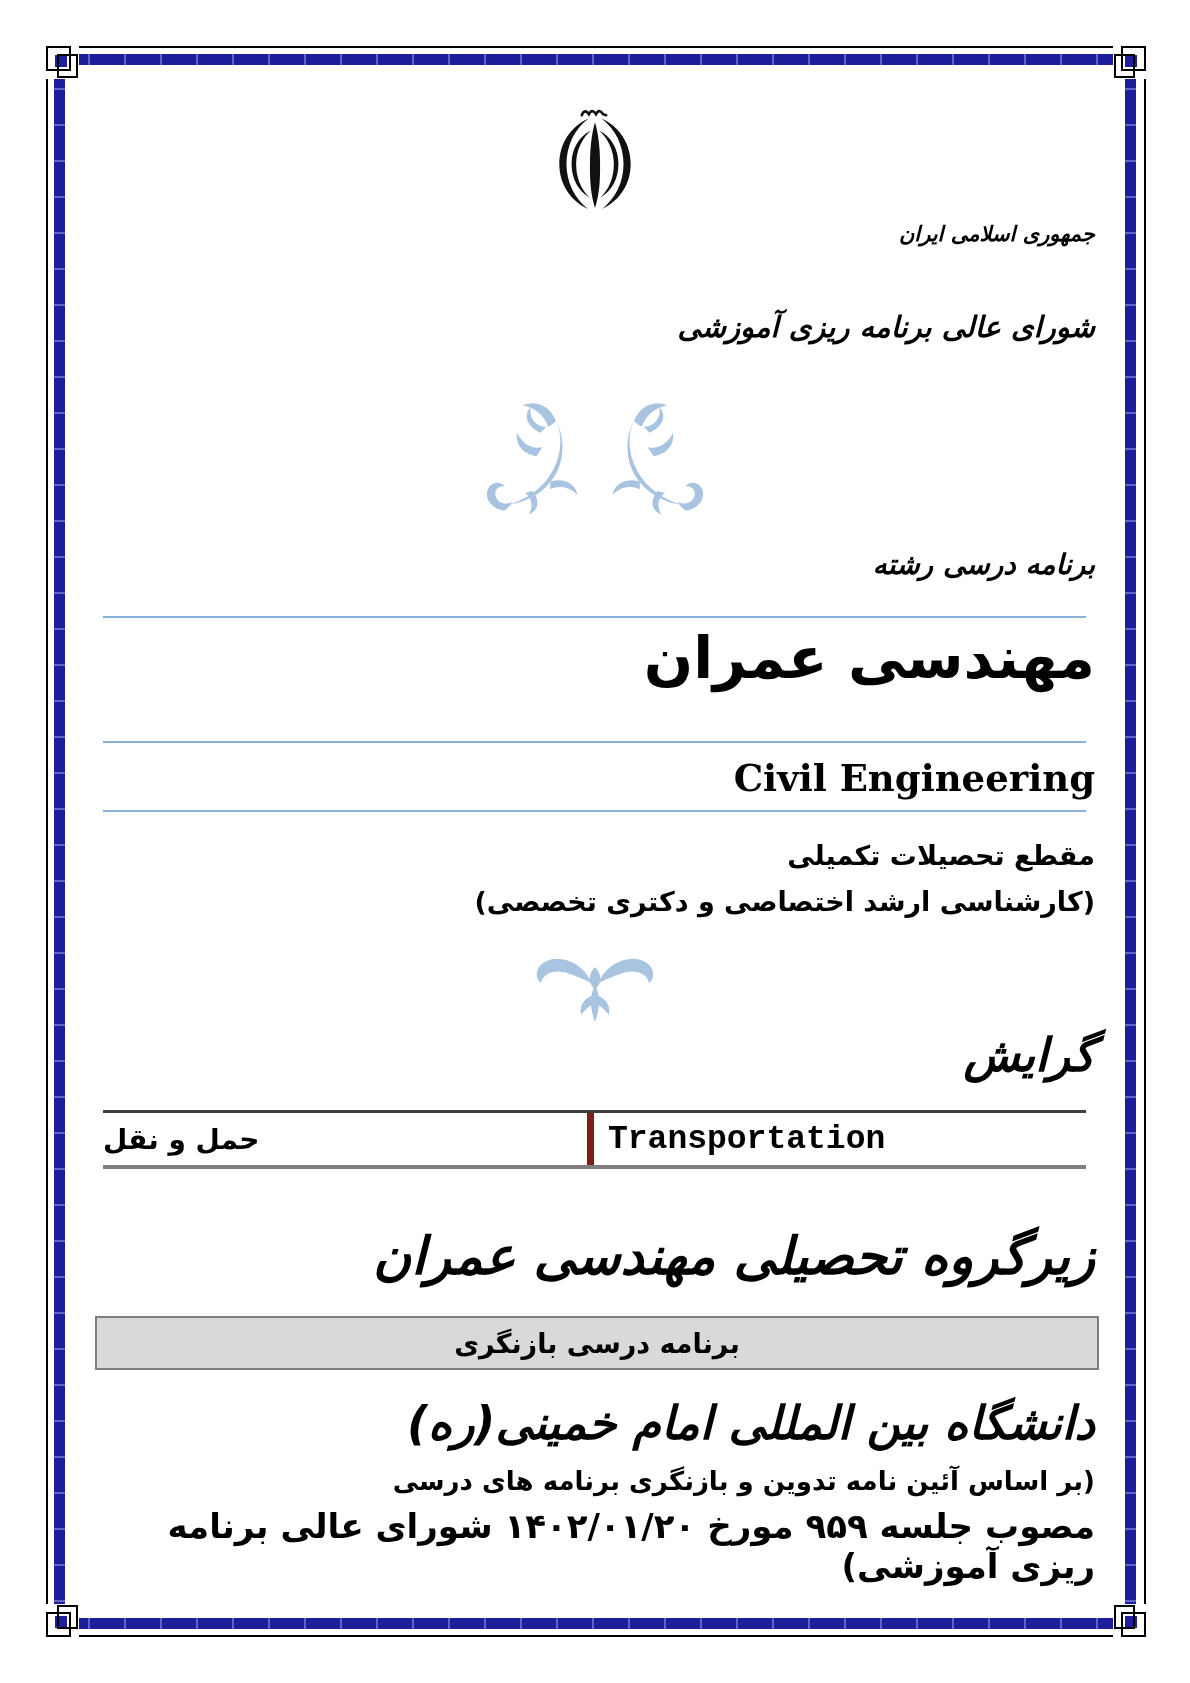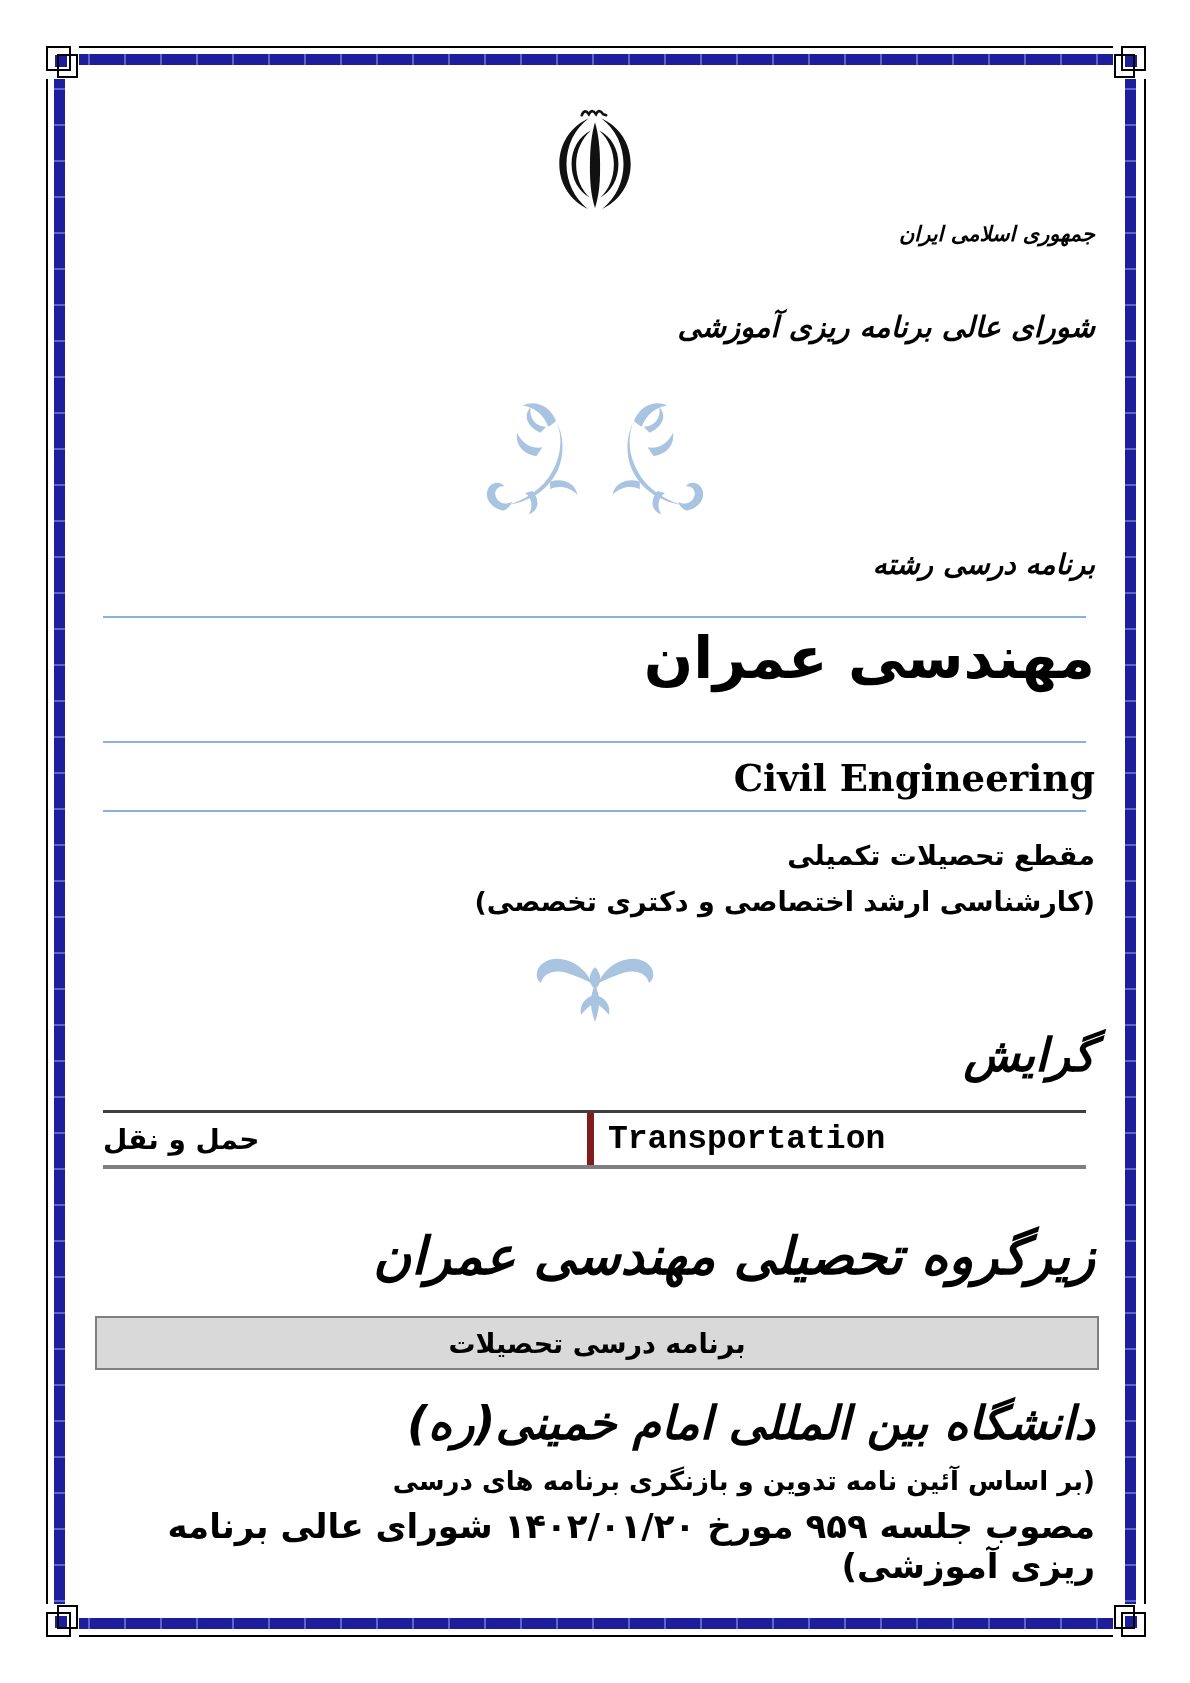--- a/index.html
+++ b/index.html
@@ -168,21 +168,21 @@
   <div class="block calli orient-label" dir="rtl">گرایش</div>
 
   <div class="orient-table">
     <div class="orient-cell-fa">حمل و نقل</div>
     <div class="orient-cell-en">Transportation</div>
   </div>
 
   <div class="block calli subgroup" dir="rtl">زیرگروه تحصیلی مهندسی عمران</div>
 
   <div class="banner" dir="rtl">
-    <span>برنامه درسی تحصیلات</span>
+    <span>برنامه درسی بازنگری</span>
   </div>
 
   <div class="block calli university" dir="rtl">دانشگاه بین المللی امام خمینی(ره)</div>
 
   <div class="block fa-bold foot1" dir="rtl">(بر اساس آئین نامه تدوین و بازنگری برنامه های درسی</div>
   <div class="block fa-bold foot2" dir="rtl">مصوب جلسه ۹۵۹ مورخ ۱۴۰۲/۰۱/۲۰ شورای عالی برنامه ریزی آموزشی)</div>
 
 </div>
 
 </body></html>

